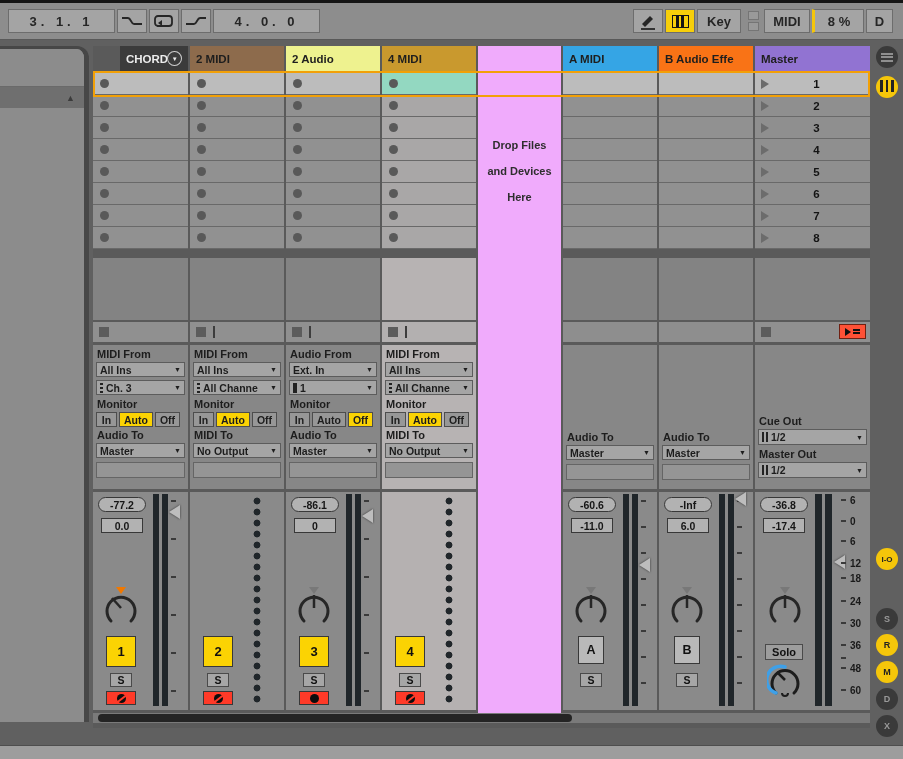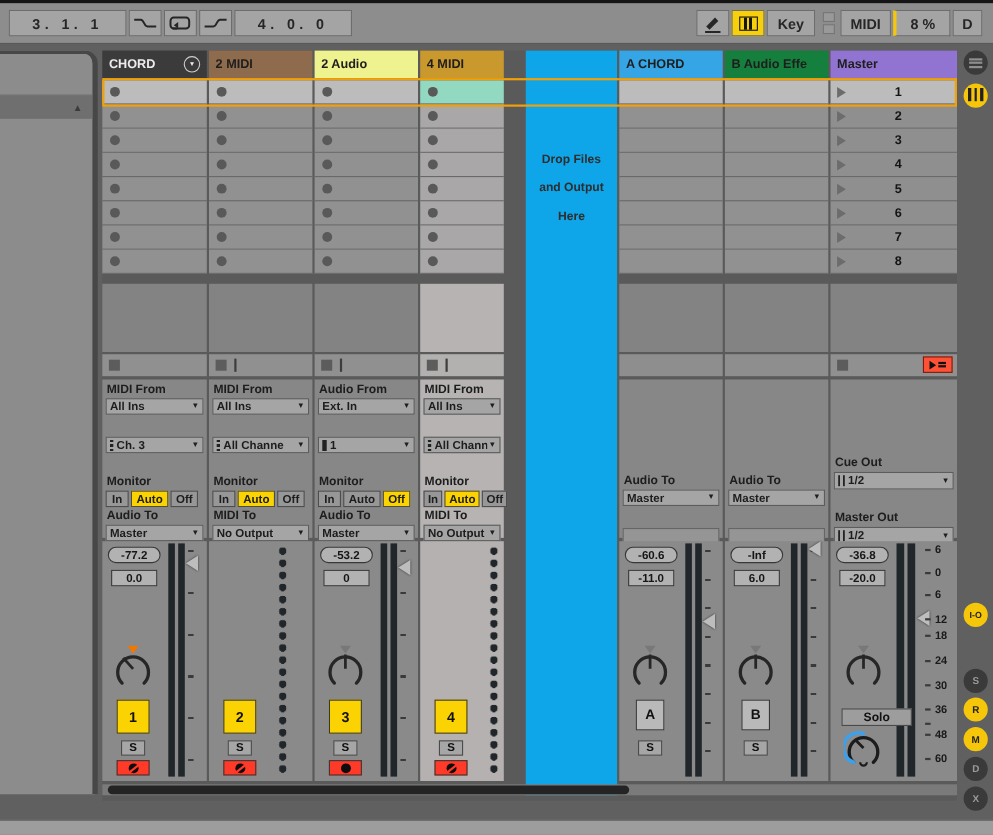--- a/index.html
+++ b/index.html
@@ -37,21 +37,21 @@
 .emptyz{position:absolute;top:212px;height:62px;left:0;right:0;background:#838383}
 .statusz{position:absolute;top:276px;height:20px;left:0;right:0;background:#909090}
 .stopsq{position:absolute;left:6px;top:5px;width:10px;height:10px;background:#5c5c5c}
 .statline{position:absolute;left:23px;top:4px;width:1.5px;height:12px;background:#3d3d3d}
 .ioz{position:absolute;top:299px;height:144px;left:0;right:0;background:#878787;padding:3px 3px;font-size:11px;font-weight:bold;color:#1d1d1d}
 .mixz{position:absolute;top:446px;height:218px;left:0;right:0;background:#8a8a8a}
 .t4c .emptyz,.t4c .ioz{background:#b7b3b3}
 .t4c .statusz{background:#b3b0b0}
 .t4c .mixz{background:#b5b1b1}
 .io-label{height:13px;line-height:13px;white-space:nowrap;overflow:hidden;margin:0 0 1px 1px}
-.selbox{height:15px;background:#a5a5a5;border:1px solid #5c5c5c;display:flex;align-items:center;padding:0 3px;margin-bottom:20px;font-size:10.5px;font-weight:bold;color:#1d1d1d}
+.selbox{height:15px;background:#a5a5a5;border:1px solid #5c5c5c;display:flex;align-items:center;padding:0 3px;margin-bottom:3px;font-size:10.5px;font-weight:bold;color:#1d1d1d}
 .sel-label{flex:1;white-space:nowrap;overflow:hidden}
 .car{font-size:7px;margin-left:1px}
 .chic-m{width:3px;height:10px;margin-right:3px;background:repeating-linear-gradient(#222 0 2px,transparent 2px 4px)}
 .chic-a{width:4px;height:10px;margin-right:3px;background:#222}
 .chic-c{width:6px;height:10px;margin-right:3px;background:linear-gradient(90deg,#222 0 2px,transparent 2px 4px,#222 4px 6px)}
 .mon-row{display:flex;gap:2px;margin-bottom:2px}
 .mon{height:15px;border:1px solid #4d4d4d;background:#979797;font-size:10.5px;font-weight:bold;color:#1d1d1d;display:flex;align-items:center;justify-content:center;padding:0 3px}
 .mon.active{background:#fbd303}
 .io-blank{height:16px;background:#959595;border:1px solid #656565;margin-top:4px}
 .io-ret{padding-top:86px}
@@ -68,34 +68,34 @@
 .dotcol{position:absolute;left:63px;top:5px;bottom:5px;width:8px;background:radial-gradient(circle at 4px 4px,#20262a 3.4px,transparent 3.6px) 0 0/8px 11px repeat-y}
 .knob{position:absolute;left:8px;top:98px;width:40px;height:38px}
 .kmark{position:absolute;top:-3px;left:50%;transform:translateX(-50%);width:0;height:0;border-left:5px solid transparent;border-right:5px solid transparent;border-top:7px solid #787878}
 .kmark.orange{border-top-color:#f07800}
 .numbtn{position:absolute;left:13px;top:144px;width:30px;height:31px;background:#fbd303;border:1px solid #383838;font-size:13px;font-weight:bold;color:#111;display:flex;align-items:center;justify-content:center}
 .retbtn{position:absolute;left:15px;top:144px;width:26px;height:28px;background:#b9b9b9;border:1px solid #383838;font-size:12.5px;font-weight:bold;color:#111;display:flex;align-items:center;justify-content:center}
 .sbtn{position:absolute;left:17px;top:181px;width:22px;height:14px;background:#a6a6a6;border:1px solid #4a4a4a;font-size:10.5px;font-weight:bold;color:#111;display:flex;align-items:center;justify-content:center}
 .armbtn{position:absolute;left:13px;top:199px;width:30px;height:14px;background:#ff3a28;border:1px solid #383838;display:flex;align-items:center;justify-content:center}
 .armdot{width:9px;height:9px;border-radius:50%;background:#0d0d0d;position:relative}
 .armdot.midi:after{content:"";position:absolute;left:-1px;top:4px;width:11px;height:1.5px;background:#ff3a28;transform:rotate(-38deg)}
-.solobtn{position:absolute;left:10px;top:152px;width:64px;height:16px;background:#9d9d9d;border:1px solid #4a4a4a;font-size:11px;font-weight:bold;color:#111;display:flex;align-items:center;justify-content:center}
+.solobtn{position:absolute;left:10px;top:152px;width:38px;height:16px;background:#9d9d9d;border:1px solid #4a4a4a;font-size:11px;font-weight:bold;color:#111;display:flex;align-items:center;justify-content:center}
 .cueknob{position:absolute;left:12px;top:172px;width:36px;height:36px}
 .ms-val{position:absolute;left:86px;display:flex;align-items:center;gap:4px;font-size:10px;font-weight:bold;color:#1a1a1a;height:12px}
 .ms-val i{display:block;width:5px;height:2px;background:#3a3a3a}
 
 .scene{height:22px;border-bottom:1px solid #696969;background:#8f8f8f;display:flex;align-items:center;padding:0 6px}
 .scene.selrow{background:#bcbcbc}
 .play{width:0;height:0;border-top:5px solid transparent;border-bottom:5px solid transparent;border-left:8px solid #6c6c6c}
 .scene-num{flex:1;text-align:center;font-size:11.5px;font-weight:bold;color:#141414}
 .b2a{position:absolute;right:4px;top:2px;width:27px;height:15px;background:#ff5136;border:1px solid #6f2012;display:flex;align-items:center;justify-content:center;gap:2px}
 .b2a .tri{width:0;height:0;border-top:4px solid transparent;border-bottom:4px solid transparent;border-left:6px solid #111}
 .b2a .lns i{display:block;width:7px;height:2px;background:#111;margin:1px 0}
 
-.dropcol{background:#0ea5e9}
+.dropcol{background:#f0abfc}
 .droptext{position:absolute;top:86px;left:0;right:0;text-align:center;font-size:11px;font-weight:bold;color:#2e2e2e;line-height:26px}
 .sel-outline{position:absolute;left:0;top:25px;width:777px;height:26px;border:2px solid #f2a007;pointer-events:none;z-index:6}
 .scrollrow{position:absolute;top:667px;left:0;width:777px;height:10px;background:#7a7a7a}
 .thumb{position:absolute;left:5px;top:1px;width:474px;height:8px;border-radius:4px;background:#242424}
 
 .circ{position:absolute;left:876px;width:22px;height:22px;border-radius:50%;background:#3a3a3a;color:#9a9a9a;font-size:9px;font-weight:bold;display:flex;align-items:center;justify-content:center}
 .circ.on{background:#f5c60a;color:#222}
 .hambar{display:block;width:12px;height:2px;background:#8f8f8f;margin:1.5px auto}
 .vbar{display:inline-block;width:2.5px;height:12px;background:#222;margin:0 1.5px}
 .statusbar{position:absolute;left:0;top:745px;width:903px;height:14px;background:#9d9d9d;border-top:1px solid #4e4e4e}
@@ -152,21 +152,21 @@
   <div class="left-panel">
     <div class="lp-head"></div>
     <div class="lp-sub">
         <span>▲</span>
       </div>
   </div>
 
   <div class="grid">
 
     <div class="col" style="left:0;width:95px">
-      <div class="hd lite" style="background: rgb(59, 59, 59);">
+      <div class="hd lite" style="background: rgb(59, 59, 59); margin-left: 27px;">
         <span class="hd-name">CHORD</span>
         <span class="hd-circ">▼</span>
       </div>
       <div class="slots">
         <div class="slot selrow">
             <span class="stopdot"></span>
           </div>
         <div class="slot">
             <span class="stopdot"></span>
           </div>
@@ -363,21 +363,21 @@
           <div class="mon active" style="width:25px">Off</div>
         </div>
         <div class="io-label">Audio To</div>
         <div class="selbox">
             <span class="sel-label">Master</span>
             <span class="car">▼</span>
           </div>
         <div class="io-blank"></div>
       </div>
       <div class="mixz">
-        <div class="peak">-53.2</div>
+        <div class="peak">-86.1</div>
         <div class="vol">0</div>
         <div class="meter">
             <i></i>
             <i></i>
           </div>
         <div class="tickcol"></div>
         <div class="fader" style="left:76px;top:17px"></div>
         <div class="knob">
           <span class="kmark"></span>
           <svg width="40" height="36" viewBox="0 0 40 36">
@@ -386,21 +386,21 @@
             </svg>
         </div>
         <div class="numbtn">3</div>
         <div class="sbtn">S</div>
         <div class="armbtn">
             <span class="armdot"></span>
           </div>
       </div>
     </div>
 
-    <div class="col t4c" style="left:289px;width:76px">
+    <div class="col t4c" style="left:289px;width:94px">
       <div class="hd" style="background: rgb(201, 153, 46);">
           <span class="hd-name">4 MIDI</span>
         </div>
       <div class="slots">
         <div class="slot clipsel">
             <span class="stopdot"></span>
           </div>
         <div class="slot">
             <span class="stopdot"></span>
           </div>
@@ -458,28 +458,28 @@
         <div class="sbtn">S</div>
         <div class="armbtn">
             <span class="armdot midi"></span>
           </div>
       </div>
     </div>
 
     <div class="col dropcol" style="left:385px;width:83px">
       <div class="droptext">
         <span style="display:block">Drop Files</span>
-        <span style="display:block">and Output</span>
+        <span style="display:block">and Devices</span>
         <span style="display:block">Here</span>
       </div>
     </div>
 
     <div class="col" style="left:470px;width:94px">
       <div class="hd" style="background: rgb(53, 165, 229);">
-          <span class="hd-name">A CHORD</span>
+          <span class="hd-name">A MIDI</span>
         </div>
       <div class="slots">
         <div class="slot selrow"></div>
         <div class="slot"></div>
         <div class="slot"></div>
         <div class="slot"></div>
         <div class="slot"></div>
         <div class="slot"></div>
         <div class="slot"></div>
         <div class="slot"></div>
@@ -509,21 +509,21 @@
               <path d="M10 31 A14 14 0 1 1 30 31" fill="none" stroke="#262626" stroke-width="3" stroke-linecap="round"></path>
               <line x1="20" y1="18" x2="20" y2="5" stroke="#262626" stroke-width="2.5"></line>
             </svg>
         </div>
         <div class="retbtn">A</div>
         <div class="sbtn">S</div>
       </div>
     </div>
 
     <div class="col" style="left:566px;width:94px">
-      <div class="hd" style="background: #15803d;">
+      <div class="hd" style="background: #f97316;">
           <span class="hd-name">B Audio Effe</span>
         </div>
       <div class="slots">
         <div class="slot selrow"></div>
         <div class="slot"></div>
         <div class="slot"></div>
         <div class="slot"></div>
         <div class="slot"></div>
         <div class="slot"></div>
         <div class="slot"></div>
@@ -618,21 +618,21 @@
           </div>
         <div class="io-label" style="margin-top:3px">Master Out</div>
         <div class="selbox" style="height:16px">
             <span class="chic-c"></span>
             <span class="sel-label">1/2</span>
             <span class="car">▼</span>
           </div>
       </div>
       <div class="mixz">
         <div class="peak">-36.8</div>
-        <div class="vol">-20.0</div>
+        <div class="vol">-17.4</div>
         <div class="meter wide">
             <i></i>
             <i></i>
           </div>
         <div class="fader" style="left:79px;top:63px"></div>
         <div class="ms-val" style="top:2px">
             <i></i>
             <span>6</span>
           </div>
         <div class="ms-val" style="top:23px">

